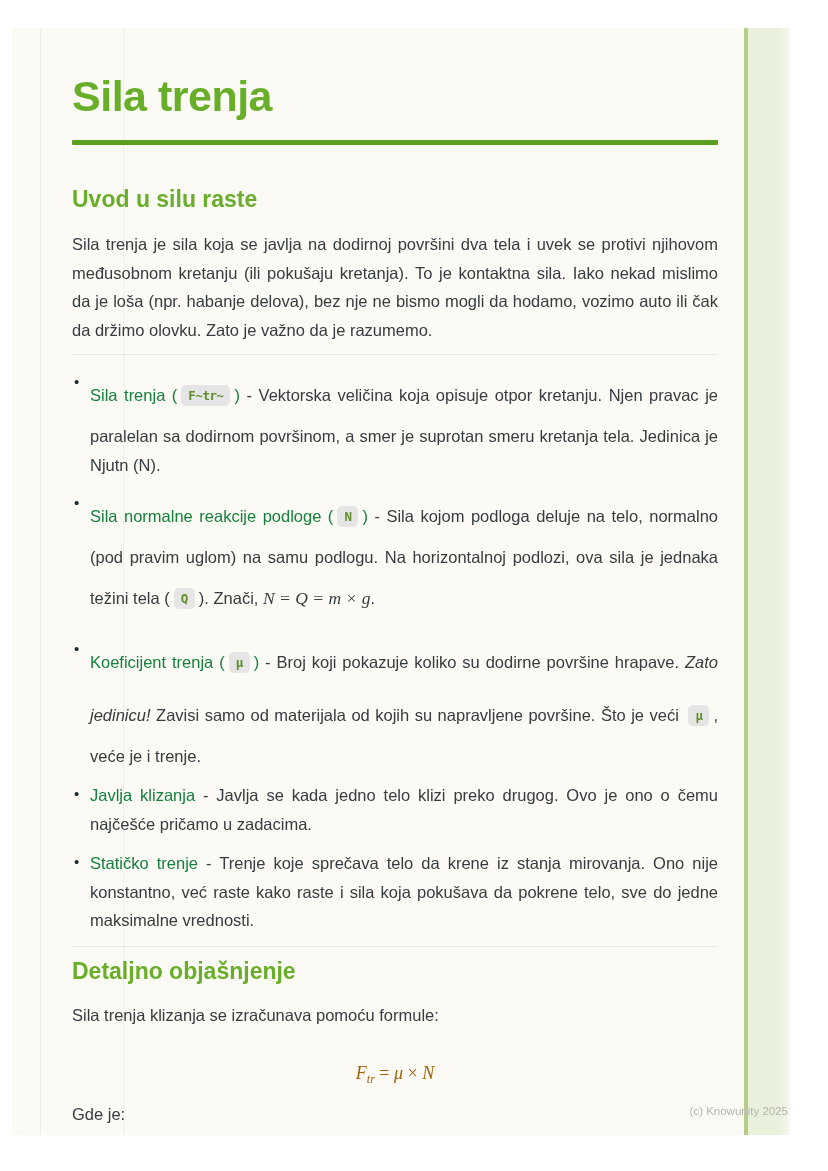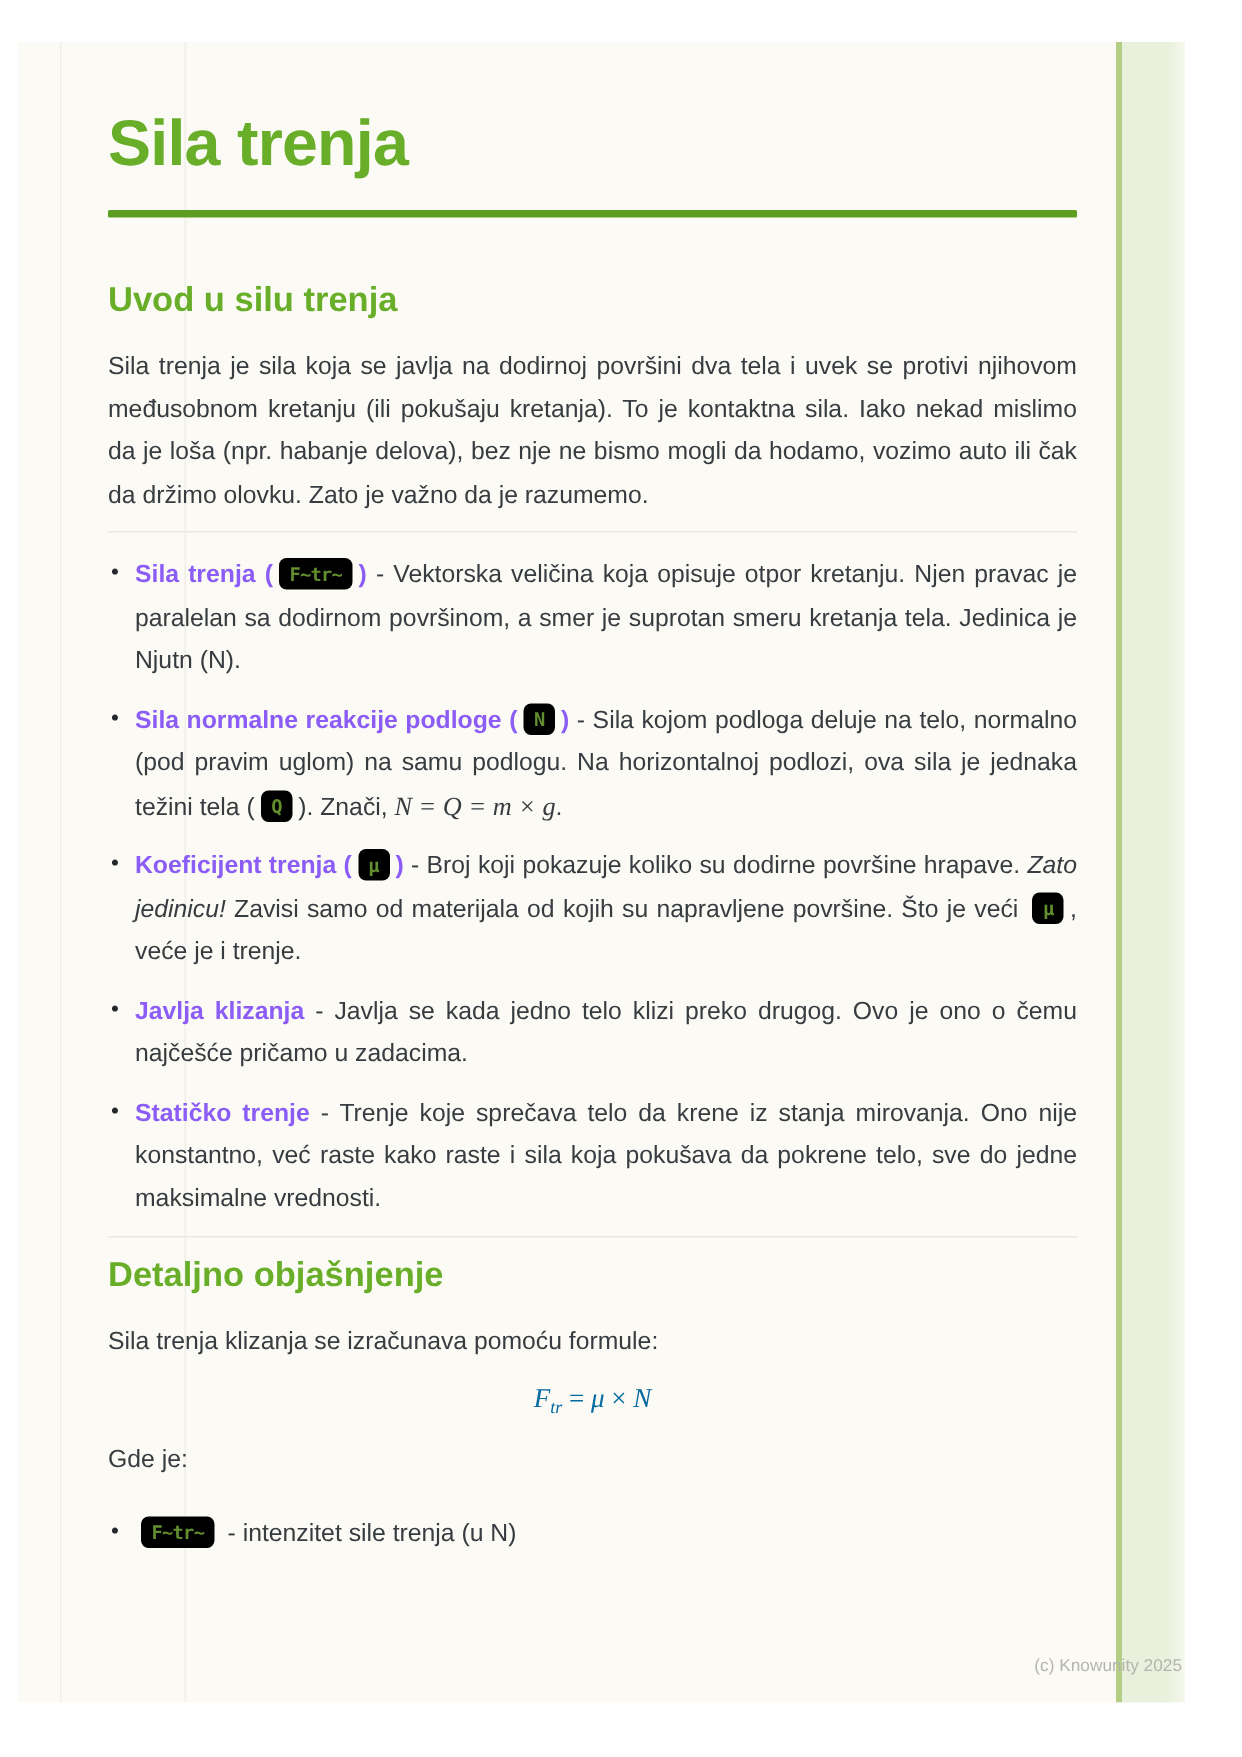--- a/index.html
+++ b/index.html
@@ -64,42 +64,42 @@
   ul.terms li {
     position: relative; padding-left: 18px;
     font-size: 16.5px; line-height: 28.5px;
     text-align: justify;
     margin-bottom: 11px;
   }
   ul.terms li .bullet {
     position: absolute; left: 2px; top: -1px;
     font-size: 15px; color: #23282c;
   }
-  strong { font-weight: bold; color: #8b5cf6; }
+  strong { font-weight: normal; color: #15803d; }
   em { font-style: italic; }
   .badge {
     display: inline-block;
-    background: #000000;
+    background: #e5e5e5;
     color: #628E2D;
     font-family: "DejaVu Sans Mono", monospace;
     font-size: 12.5px; font-weight: bold;
     line-height: 1.2;
     padding: 3px 7px; border-radius: 5px;
-    margin: 3px 4px; vertical-align: 1px;
+    margin: 16px 4px; vertical-align: 1px;
     letter-spacing: -0.5px;
   }
   .math {
     font-family: "Liberation Serif", serif;
     font-style: italic; font-size: 17.5px;
   }
   .lead { margin-top: 16px; }
   .formula {
-    margin-top: 14px; text-align: center;
+    margin-top: 33px; text-align: center;
     font-family: "Liberation Serif", serif;
-    font-size: 18px; color: #0369a1;
+    font-size: 18px; color: #a16207;
   }
   .formula i { font-style: italic; }
   .formula sub {
     font-size: 12px; font-style: italic;
     vertical-align: -4px; line-height: 0;
   }
   .where-label { margin-top: 36px; }
   ul.where { margin-top: 20px; }
   .watermark {
     position: absolute; right: 2px; bottom: 18px;
@@ -111,21 +111,21 @@
 
 <div class="page">
   <div class="scanline a"></div>
   <div class="scanline b"></div>
   <div class="stripe"></div>
 
   <div class="content">
     <h1 class="title">Sila trenja</h1>
     <div class="rule"></div>
 
-    <h2 class="section">Uvod u silu trenja</h2>
+    <h2 class="section">Uvod u silu raste</h2>
     <p class="body-text">Sila trenja je sila koja se javlja na dodirnoj površini dva tela i uvek se protivi njihovom međusobnom kretanju (ili pokušaju kretanja). To je kontaktna sila. Iako nekad mislimo da je loša (npr. habanje delova), bez nje ne bismo mogli da hodamo, vozimo auto ili čak da držimo olovku. Zato je važno da je razumemo.</p>
 
     <hr class="divider">
 
     <ul class="terms">
       <li>
         <span class="bullet">•</span>
         <span class="li-body"><strong>Sila trenja (</strong><code class="badge">F~tr~</code><strong>)</strong><span> - Vektorska veličina koja opisuje otpor kretanju. Njen pravac je paralelan sa dodirnom površinom, a smer je suprotan smeru kretanja tela. Jedinica je Njutn (N).</span></span>
       </li>
       <li>

